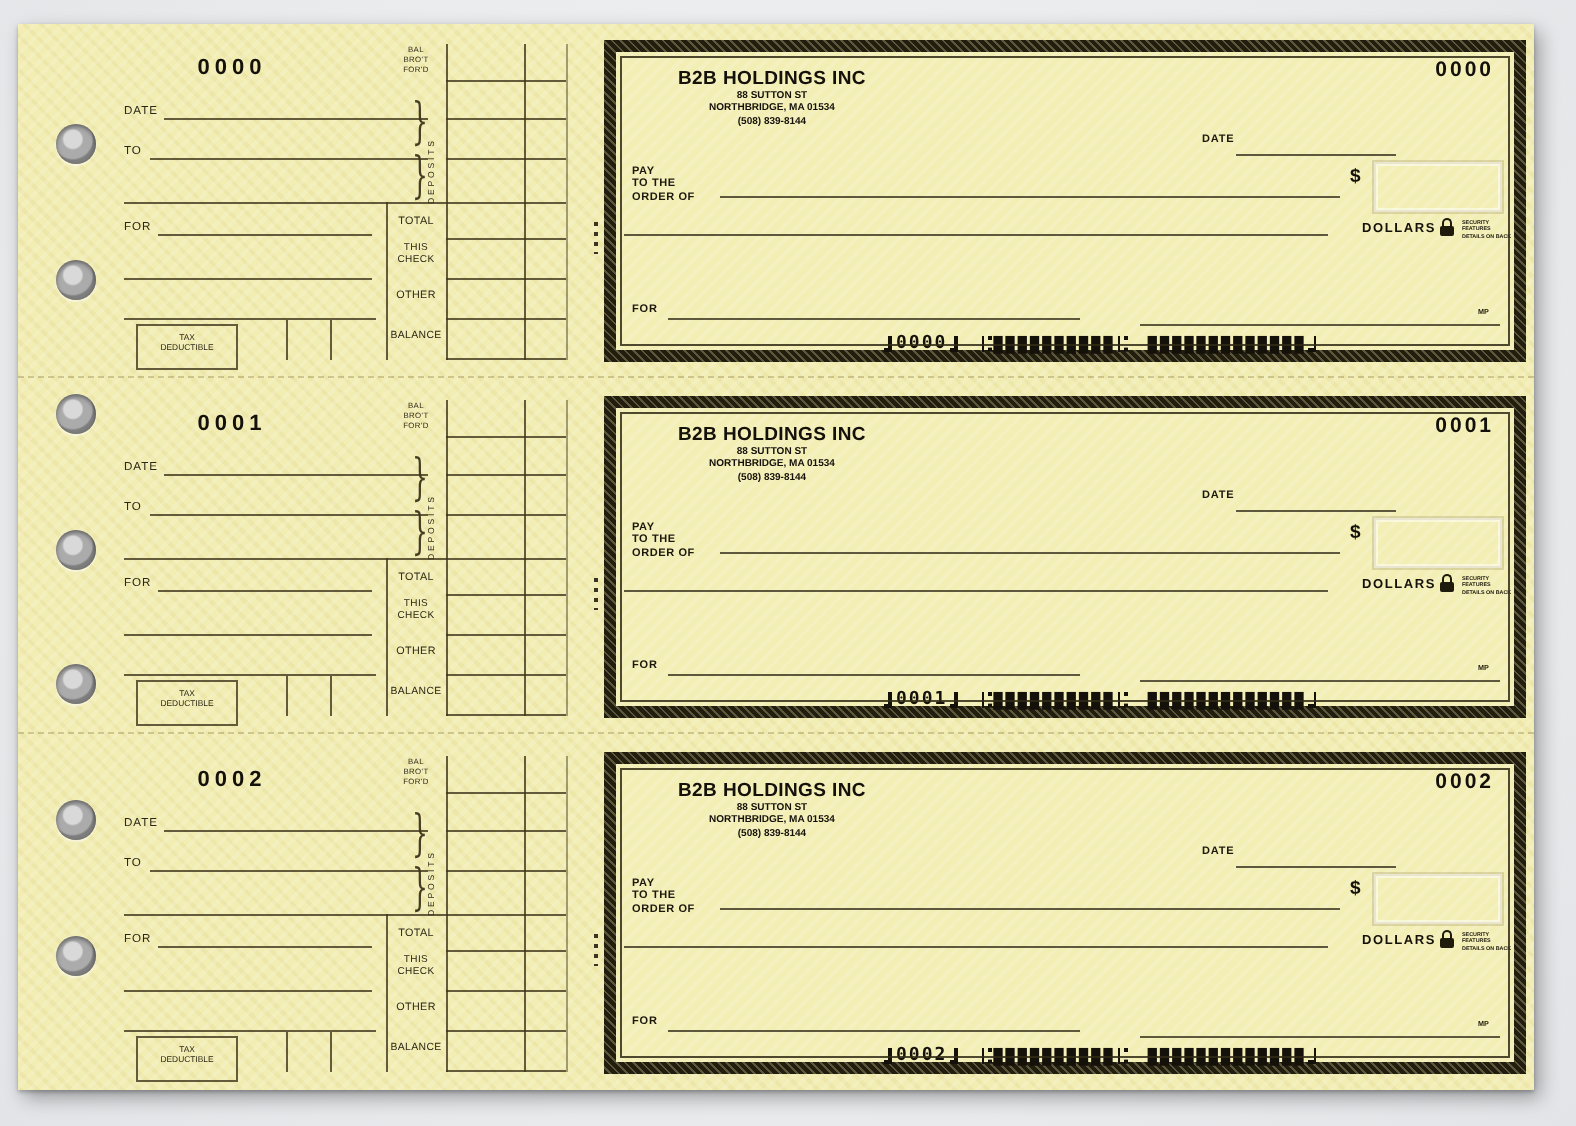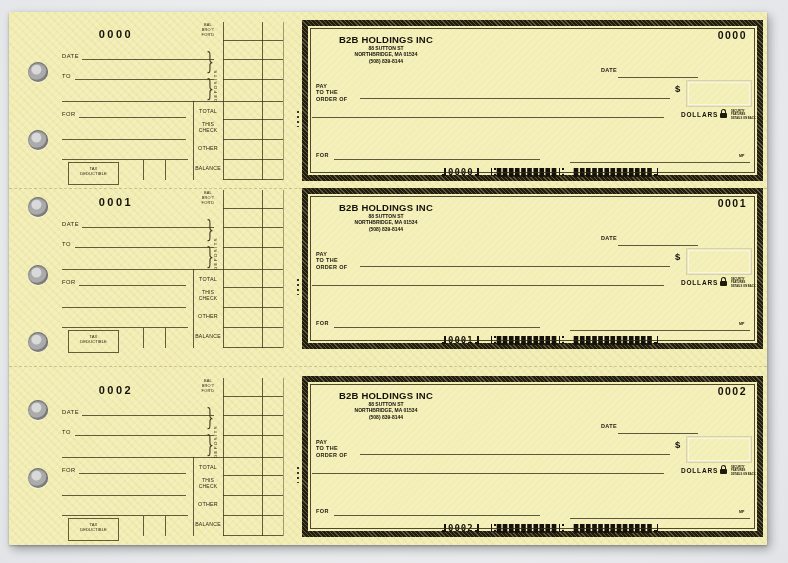--- a/index.html
+++ b/index.html
@@ -16,21 +16,21 @@
       #f2edb2;
     box-shadow:3px 4px 9px rgba(0,0,0,0.32), 0 1px 2px rgba(0,0,0,0.25);
   }
   .perf{position:absolute;left:0;width:758px;border-top:1px dashed rgba(120,106,44,0.30);}
   .hole{
     position:absolute;left:19px;width:20px;height:20px;border-radius:50%;
     background:radial-gradient(circle at 42% 38%, #d9d9d9 0 26%, #ababab 32% 56%, #7e7e7e 62% 80%, #585858 84% 100%);
     box-shadow:inset 0 1px 2px rgba(0,0,0,0.45), 0 1px 1px rgba(255,255,255,0.55);
   }
   .section{position:absolute;left:0;width:758px;height:167px;}
-  .sec0{top:8px}.sec1{top:176px}.sec2{top:364px}
+  .sec0{top:8px}.sec1{top:186px}.sec2{top:364px}
 
   
   .stub{position:absolute;left:0;top:0;width:293px;height:167px;}
   .s-num{position:absolute;left:66px;top:8px;width:82px;text-align:center;
          font-size:11px;font-weight:bold;letter-spacing:2.5px;color:#14100a;}
   .lbl{position:absolute;font-size:5.8px;letter-spacing:.5px;color:#2c2715;}
   .ln{position:absolute;border-bottom:1px solid rgba(62,54,26,0.8);}
   .vln{position:absolute;border-left:1px solid rgba(62,54,26,0.8);}
   .vln.faint{border-left-color:rgba(62,54,26,0.45);}
   .pre{white-space:pre-line;}

